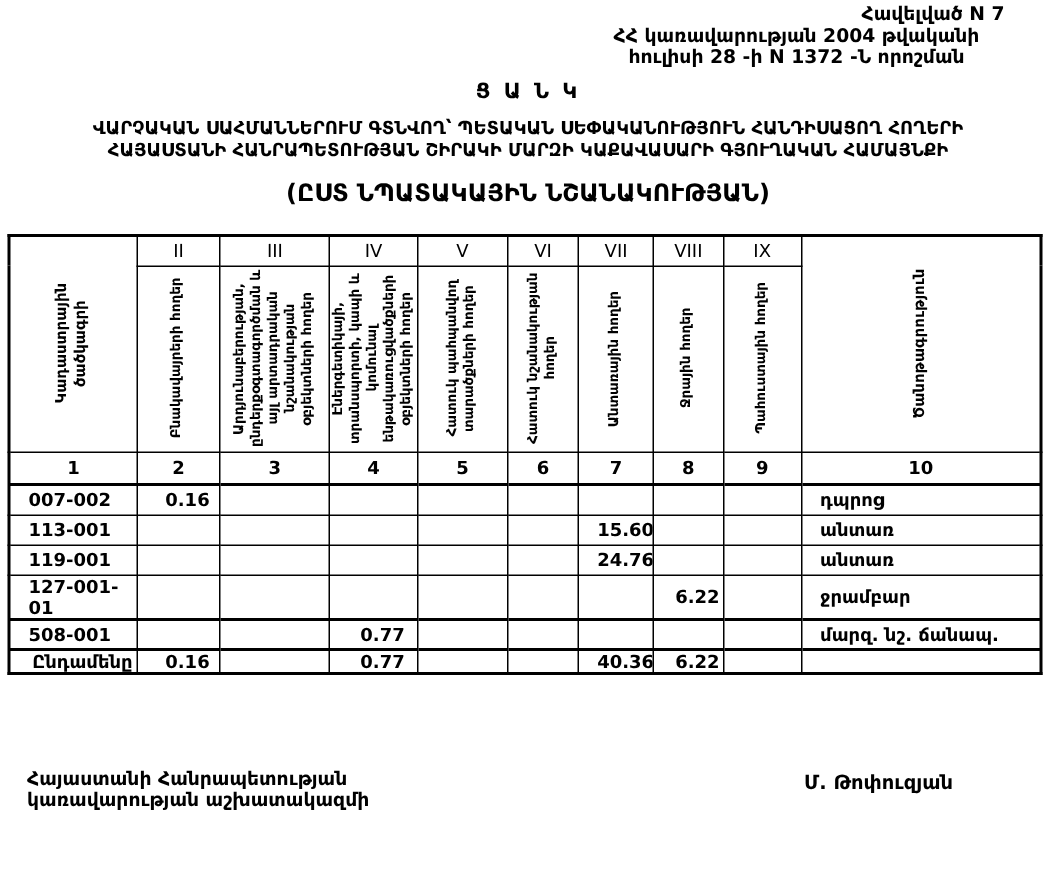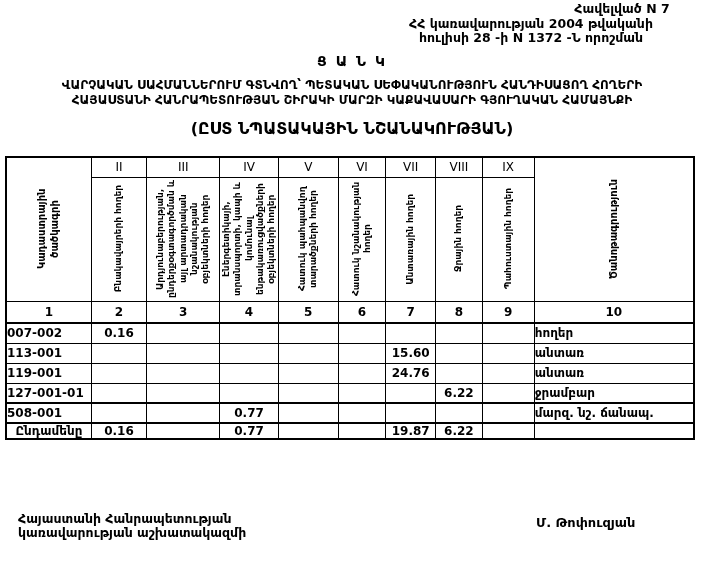--- a/index.html
+++ b/index.html
@@ -40,21 +40,21 @@
   .vtext{
     writing-mode:vertical-rl;transform:rotate(180deg);
     font-size:9px;font-weight:bold;line-height:1.25;text-align:center;
     max-height:120px;
   }
   .vtext.s10{font-size:10px;max-height:138px;}
   .numrow td{
     font-weight:bold;text-align:center;font-size:12px;
     border-bottom-width:2px;
   }
-  .data-row td{font-weight:bold;}
+  .data-row td{font-weight:bold;padding-left:12px;}
   .cell-code{text-align:left;padding-left:3px;}
   .cell-num{text-align:center;}
   .cell-note{text-align:left;padding-left:4px;}
   .cell-total{text-align:center;}
   .sep-top td{border-top-width:2px;}
   
   .footer-left{
     position:absolute;top:512px;left:18px;
     font-size:12.5px;font-weight:bold;line-height:14px;
   }
@@ -174,21 +174,21 @@
   <tr class="data-row" style="height:20px;">
     <td class="cell-code">007-002</td>
     <td class="cell-num">0.16</td>
     <td class="cell-num"></td>
     <td class="cell-num"></td>
     <td class="cell-num"></td>
     <td class="cell-num"></td>
     <td class="cell-num"></td>
     <td class="cell-num"></td>
     <td class="cell-num"></td>
-    <td class="cell-note">հողեր</td>
+    <td class="cell-note">դպրոց</td>
   </tr>
   <tr class="data-row" style="height:20px;">
     <td class="cell-code">113-001</td>
     <td class="cell-num"></td>
     <td class="cell-num"></td>
     <td class="cell-num"></td>
     <td class="cell-num"></td>
     <td class="cell-num"></td>
     <td class="cell-num">15.60</td>
     <td class="cell-num"></td>
@@ -231,21 +231,21 @@
     <td class="cell-num"></td>
     <td class="cell-note">մարզ. նշ. ճանապ.</td>
   </tr>
   <tr class="data-row sep-top" style="height:16px;">
     <td class="cell-total">Ընդամենը</td>
     <td class="cell-num">0.16</td>
     <td class="cell-num"></td>
     <td class="cell-num">0.77</td>
     <td class="cell-num"></td>
     <td class="cell-num"></td>
-    <td class="cell-num">19.87</td>
+    <td class="cell-num">40.36</td>
     <td class="cell-num">6.22</td>
     <td class="cell-num"></td>
     <td class="cell-note"></td>
   </tr>
 </tbody>
   </table>
 
 <div class="footer-left">
   <div>Հայաստանի Հանրապետության</div>
   <div>կառավարության աշխատակազմի</div>

